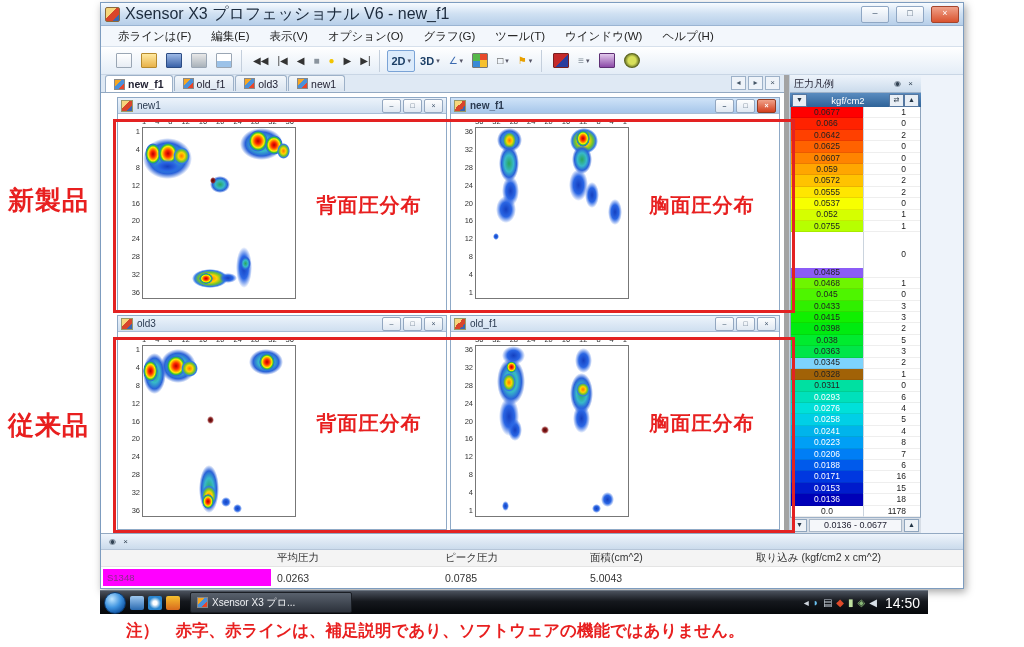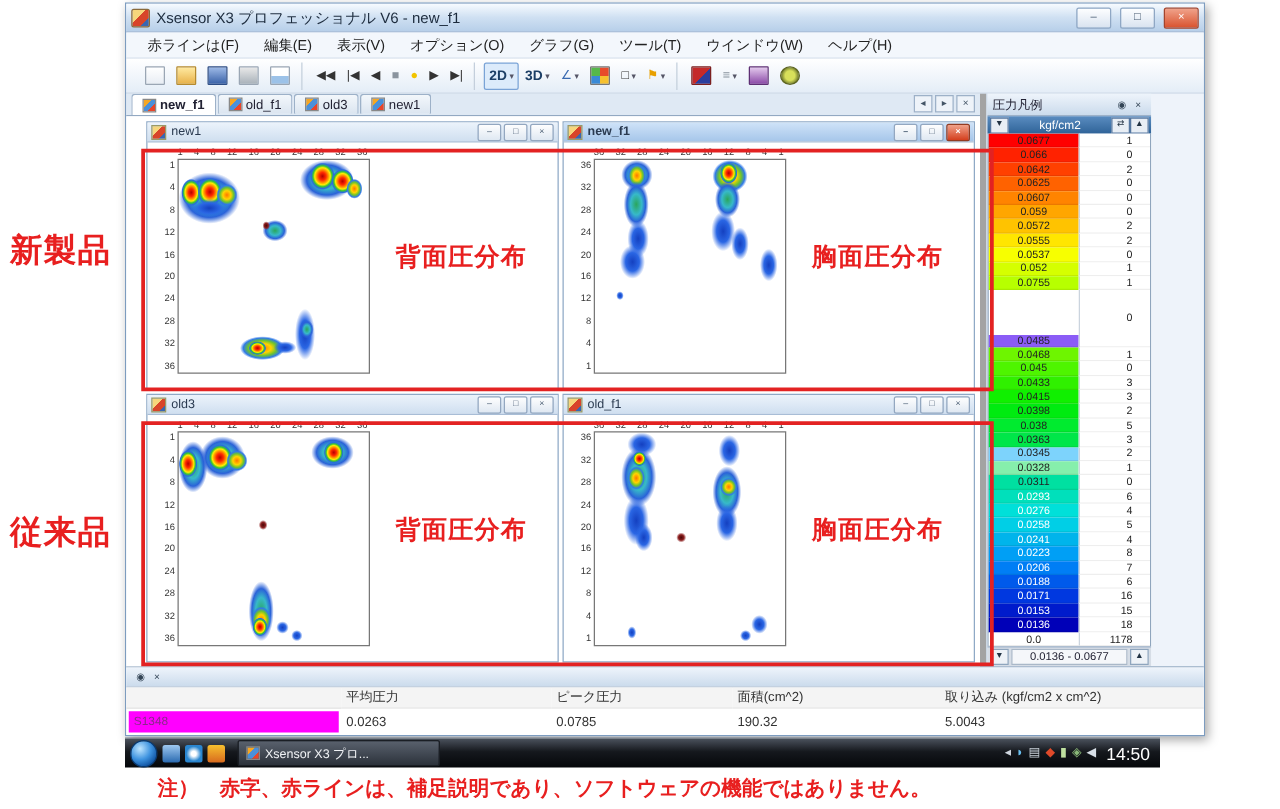--- a/index.html
+++ b/index.html
@@ -13,21 +13,21 @@
   .redbox{position:absolute;border:3px solid #e32222;z-index:40;pointer-events:none;}
   #redbox-top{left:12px;top:26px;width:676px;height:188px;}
   #redbox-bottom{left:12px;top:244px;width:676px;height:190px;}
   
   #app{position:absolute;left:100px;top:2px;width:862px;height:585px;background:#eef3fa;
     border:1px solid #7d9cbf;box-shadow:2px 3px 8px rgba(0,0,0,.35);display:flex;flex-direction:column;}
   .titlebar{height:22px;display:flex;align-items:center;gap:5px;padding:0 4px;
     background:linear-gradient(#f7fbff,#cfe0f2 50%,#b7cfe9);border-bottom:1px solid #9ab4d2;}
   .appicon{width:13px;height:13px;border:1px solid #8a6a3a;border-radius:2px;
     background:linear-gradient(135deg,#f6d67c 0 40%,#d8452a 40% 75%,#3a66b0 75%);}
-  .apptitle{flex:1;font-size:12px;color:#1c2b3d;}
+  .apptitle{flex:1;font-size:16px;color:#1c2b3d;}
   .winbtn{width:26px;height:15px;border:1px solid #8fa7c4;border-radius:2px;margin-left:2px;
     background:linear-gradient(#fdfeff,#d9e3f0);font-size:9px;line-height:13px;text-align:center;color:#44586e;}
   .winbtn.close{background:linear-gradient(#f0a28a,#d9532f);color:#fff;border-color:#a4442c;}
   
   .menubar{height:20px;display:flex;align-items:center;gap:2px;padding:0 8px;
     background:#f3f7fc;border-bottom:1px solid #d6e0ec;font-size:11.5px;color:#222;}
   .menu-item{padding:1px 9px;}
   
   .toolbar{height:27px;display:flex;align-items:center;padding:0 6px;gap:2px;
     background:linear-gradient(#ffffff,#e4edf7);border-bottom:1px solid #c9d6e5;}
@@ -586,21 +586,21 @@
             </div>
             <div class="lrow">
               <span class="lval" style="background: rgb(0, 230, 73);">0.0363</span>
               <span class="lcount">3</span>
             </div>
             <div class="lrow">
               <span class="lval" style="background: #7dd3fc;">0.0345</span>
               <span class="lcount">2</span>
             </div>
             <div class="lrow">
-              <span class="lval" style="background: #86efac;">0.0328</span>
+              <span class="lval" style="background: #a16207;">0.0328</span>
               <span class="lcount">1</span>
             </div>
             <div class="lrow">
               <span class="lval" style="background: rgb(0, 224, 161);">0.0311</span>
               <span class="lcount">0</span>
             </div>
             <div class="lrow">
               <span class="lval lwhite" style="background: rgb(0, 224, 187);">0.0293</span>
               <span class="lcount">6</span>
             </div>
@@ -661,21 +661,20 @@
       </div>
       <div class="sgrid" id="sgrid">
           <div class="scell"></div>
           <div class="scell">平均圧力</div>
           <div class="scell">ピーク圧力</div>
           <div class="scell">面積(cm^2)</div>
           <div class="scell">取り込み (kgf/cm2 x cm^2)</div>
           <div class="srowlabel" style="background: rgb(255, 0, 255);">S1348</div>
           <div class="sval">0.0263</div>
           <div class="sval">0.0785</div>
-          <div class="sval">190.32</div>
           <div class="sval">5.0043</div>
         </div>
     </div>
   </div>
 
   <div id="taskbar">
     <span class="orb"></span>
     <span class="qicon qi1"></span>
     <span class="qicon qi2"></span>
     <span class="qicon qi3"></span>

